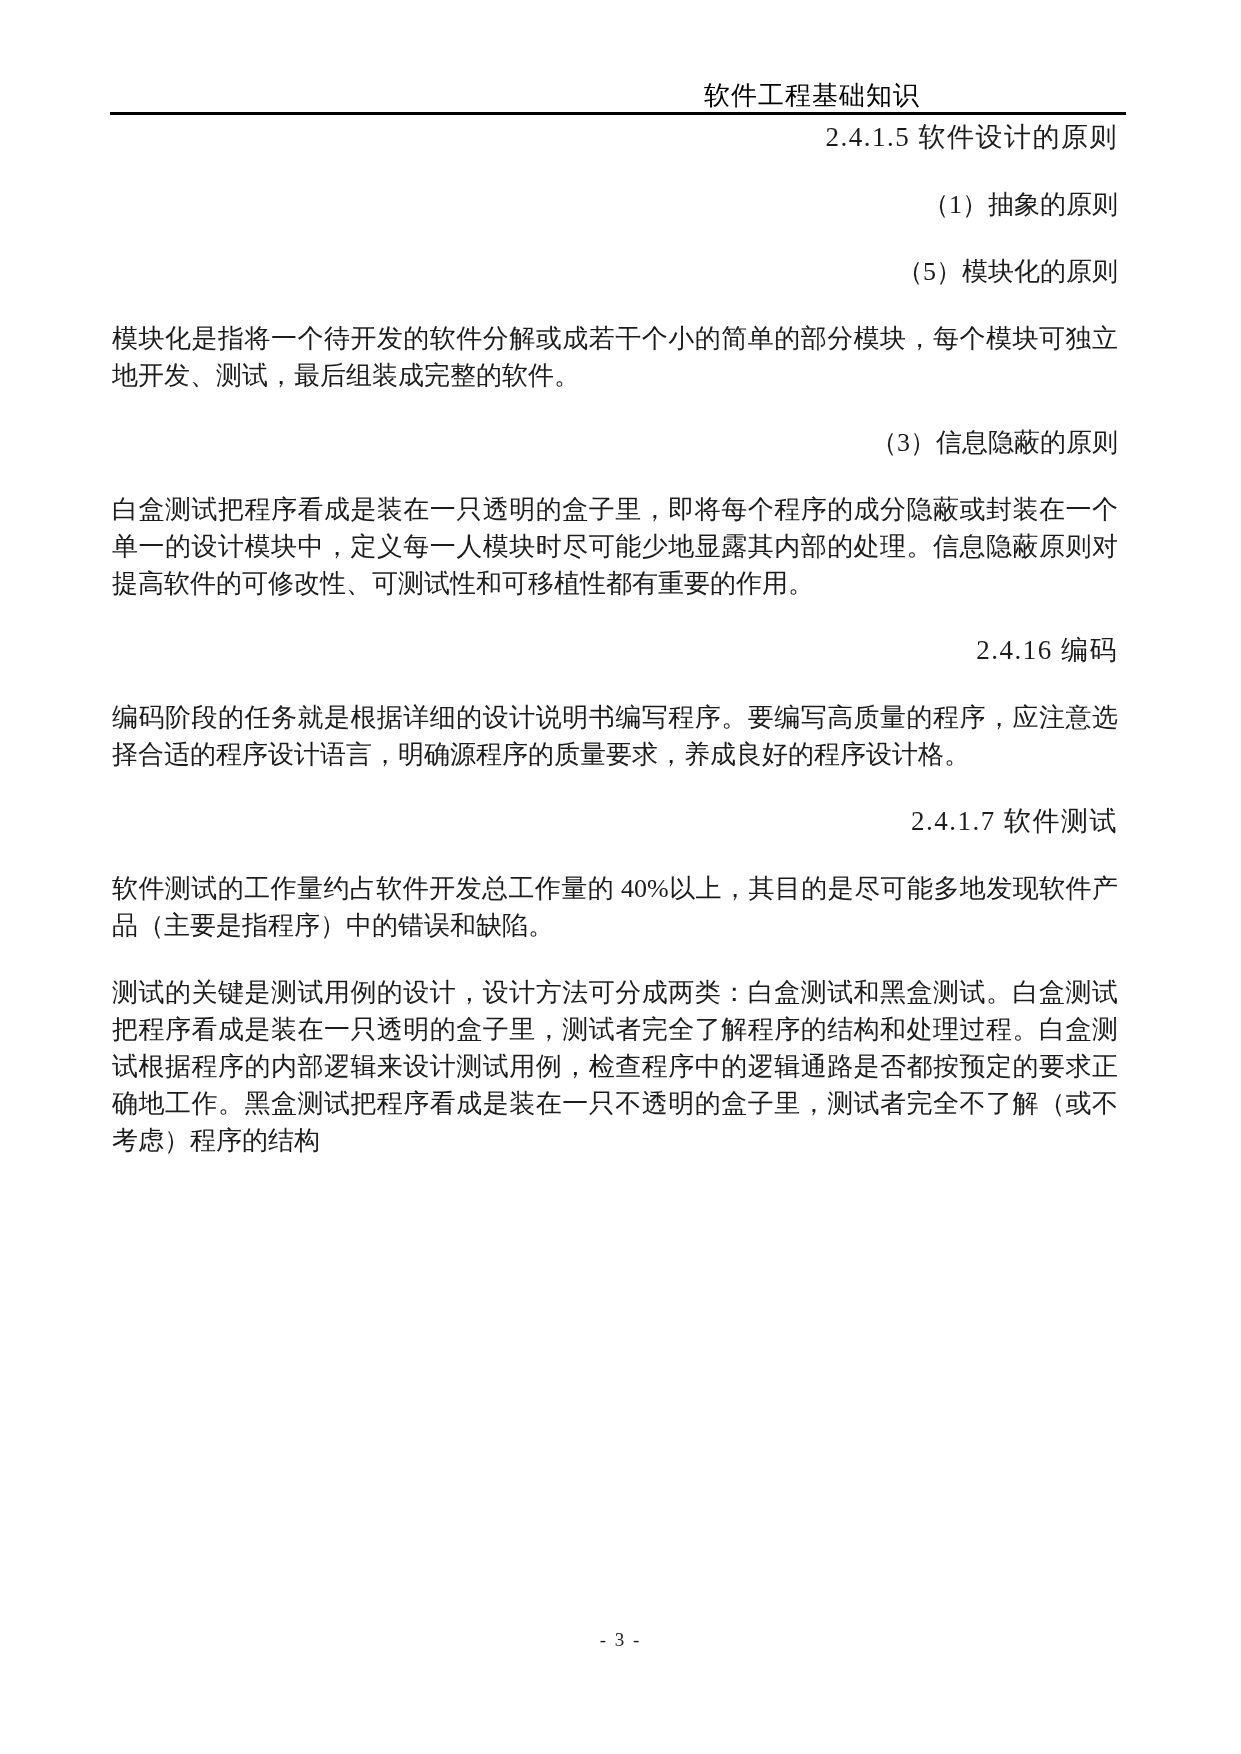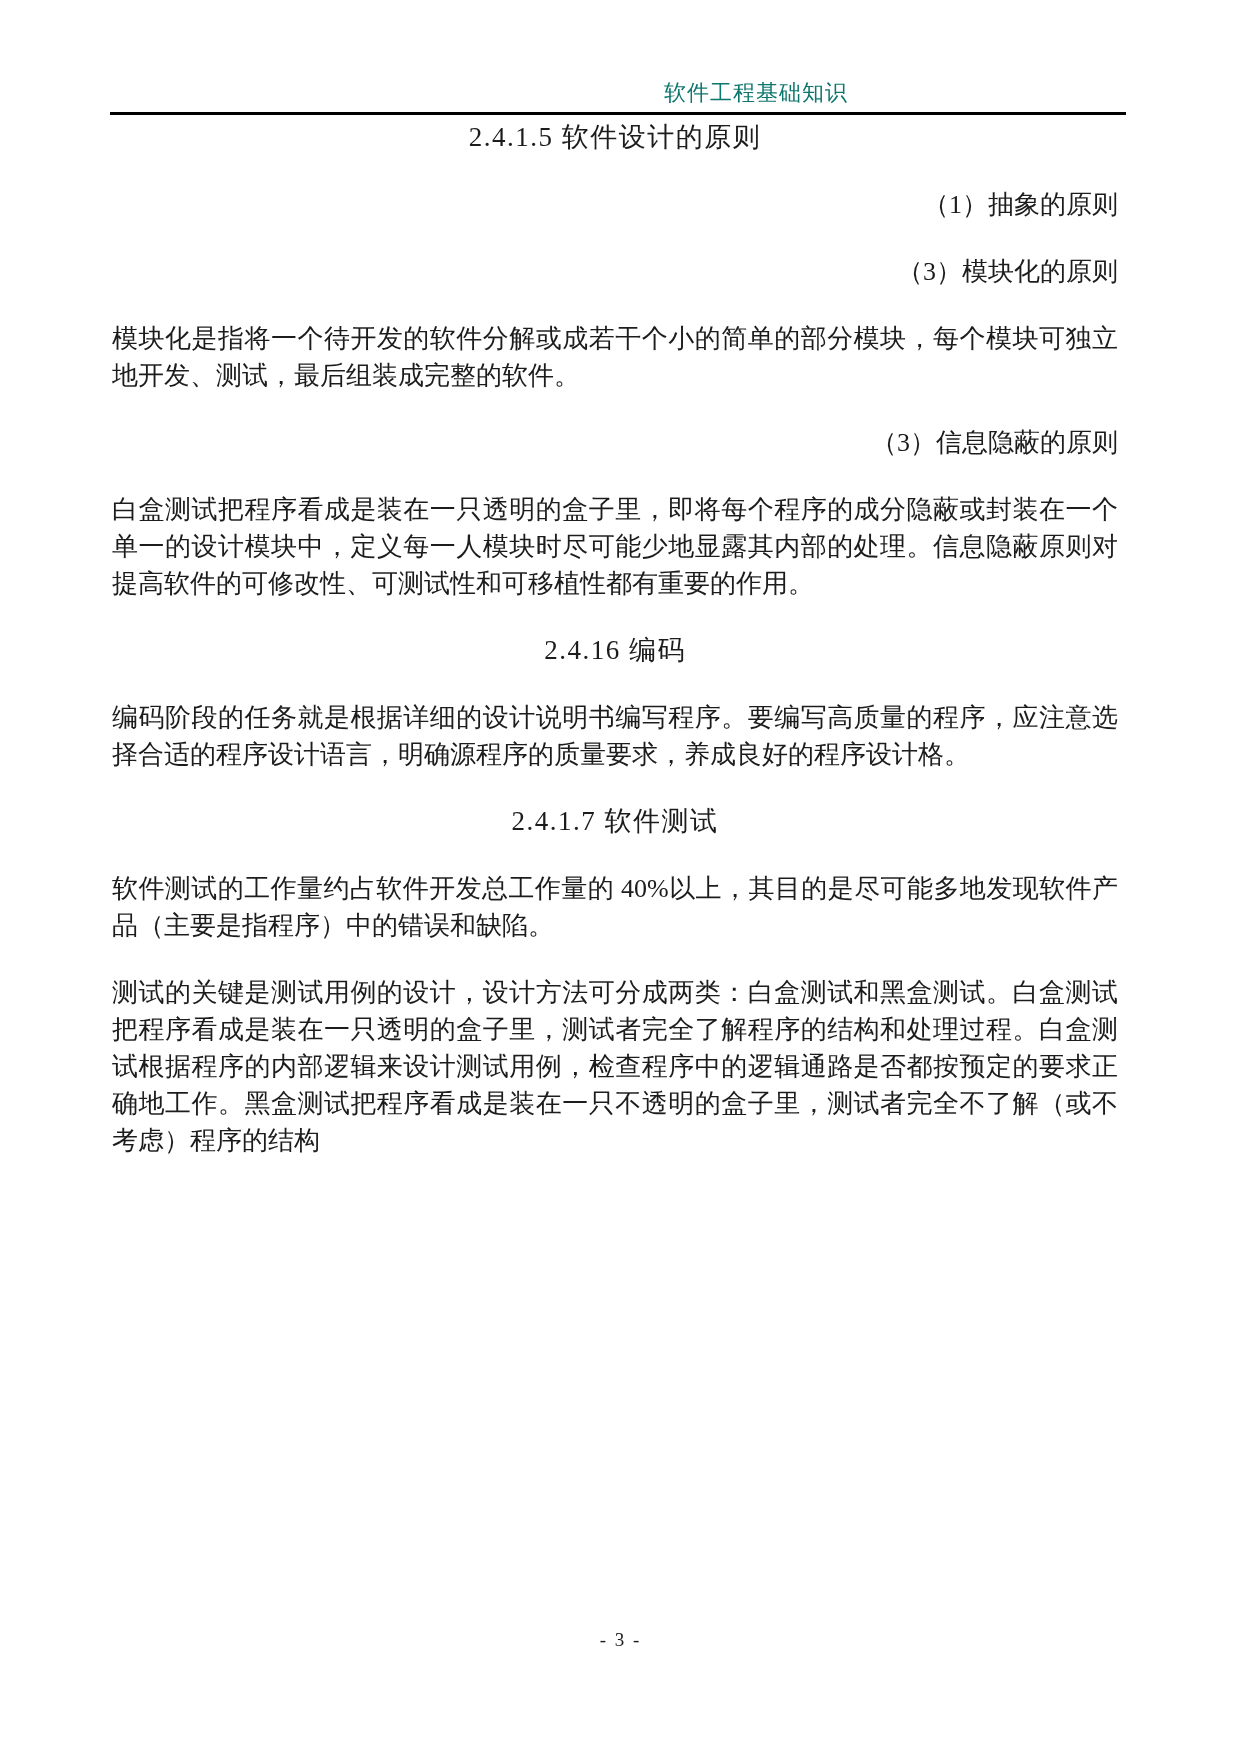--- a/index.html
+++ b/index.html
@@ -19,25 +19,25 @@
   
   .running-header {
     position: absolute;
     top: 0;
     left: 0;
     width: 100%;
     height: 120px;
   }
   .header-title {
     position: absolute;
-    left: 664px;
+    left: 704px;
     top: 78px;
-    font-size: 22px;
+    font-size: 26px;
     letter-spacing: 1px;
-    color: #0f766e;
+    color: #000000;
     white-space: nowrap;
   }
   .header-rule {
     position: absolute;
     left: 110px;
     top: 112px;
     width: 1016px;
     height: 3px;
     background: #000000;
   }
@@ -53,21 +53,21 @@
   }
   .block {
     margin: 30px 0 0 0;
   }
   .block.first {
     margin-top: 0;
   }
   .h-section {
     font-size: 27px;
     letter-spacing: 1.5px;
-    text-align: center;
+    text-align: right;
     white-space: nowrap;
   }
   .h-sub {
     text-align: right;
     white-space: nowrap;
   }
   .para {
     text-align: justify;
   }
   
@@ -93,21 +93,21 @@
     <div class="header-title">软件工程基础知识</div>
     <div class="header-rule"></div>
   </div>
 
   <div class="doc">
 
     <div class="block first h-section">2.4.1.5 软件设计的原则</div>
 
     <div class="block h-sub">（1）抽象的原则</div>
 
-    <div class="block h-sub">（3）模块化的原则</div>
+    <div class="block h-sub">（5）模块化的原则</div>
     <div class="block para">模块化是指将一个待开发的软件分解或成若干个小的简单的部分模块，每个模块可独立地开发、测试，最后组装成完整的软件。</div>
 
     <div class="block h-sub">（3）信息隐蔽的原则</div>
     <div class="block para">白盒测试把程序看成是装在一只透明的盒子里，即将每个程序的成分隐蔽或封装在一个单一的设计模块中，定义每一人模块时尽可能少地显露其内部的处理。信息隐蔽原则对提高软件的可修改性、可测试性和可移植性都有重要的作用。</div>
 
 
     <div class="block h-section">2.4.16 编码</div>
     <div class="block para">编码阶段的任务就是根据详细的设计说明书编写程序。要编写高质量的程序，应注意选择合适的程序设计语言，明确源程序的质量要求，养成良好的程序设计格。</div>
 
     <div class="block h-section">2.4.1.7 软件测试</div>

